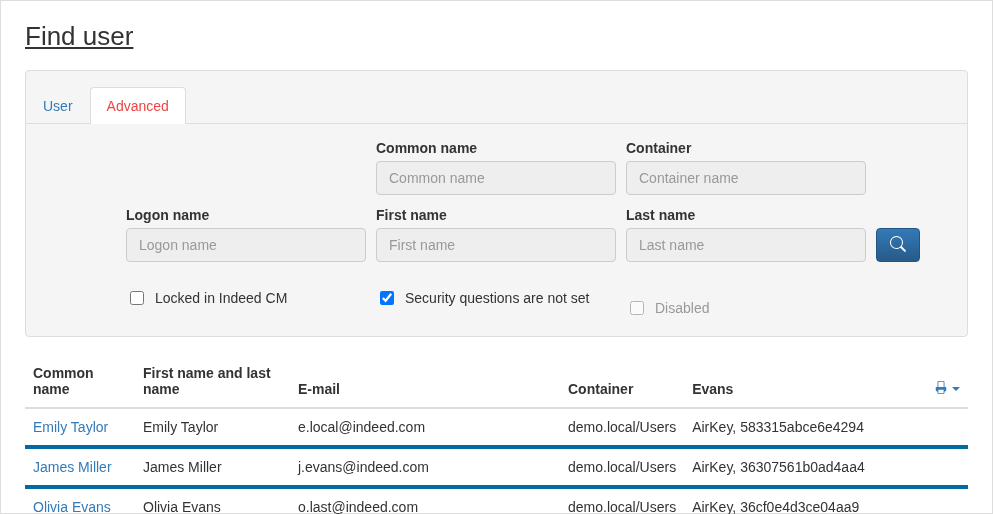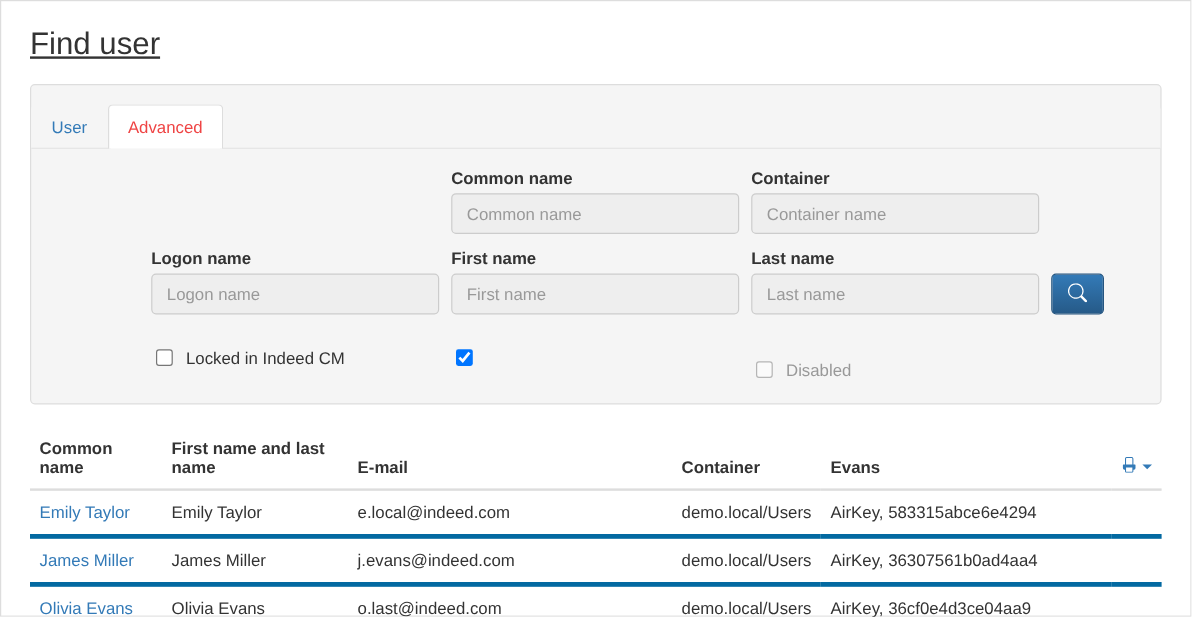--- a/index.html
+++ b/index.html
@@ -209,20 +209,21 @@
         </div>
       </div>
 
       <div class="checkbox-row">
         <label class="checkbox-group">
           <input type="checkbox" style="">
           <span>Locked in Indeed CM</span>
         </label>
         <label class="checkbox-group">
           <input type="checkbox" checked="" style="">
+          <span>Security questions are not set</span>
         </label>
         <label class="checkbox-group disabled-look">
           <input type="checkbox" style="">
           <span>Disabled</span>
         </label>
         <div></div>
       </div>
 
     </div>
   </div>

